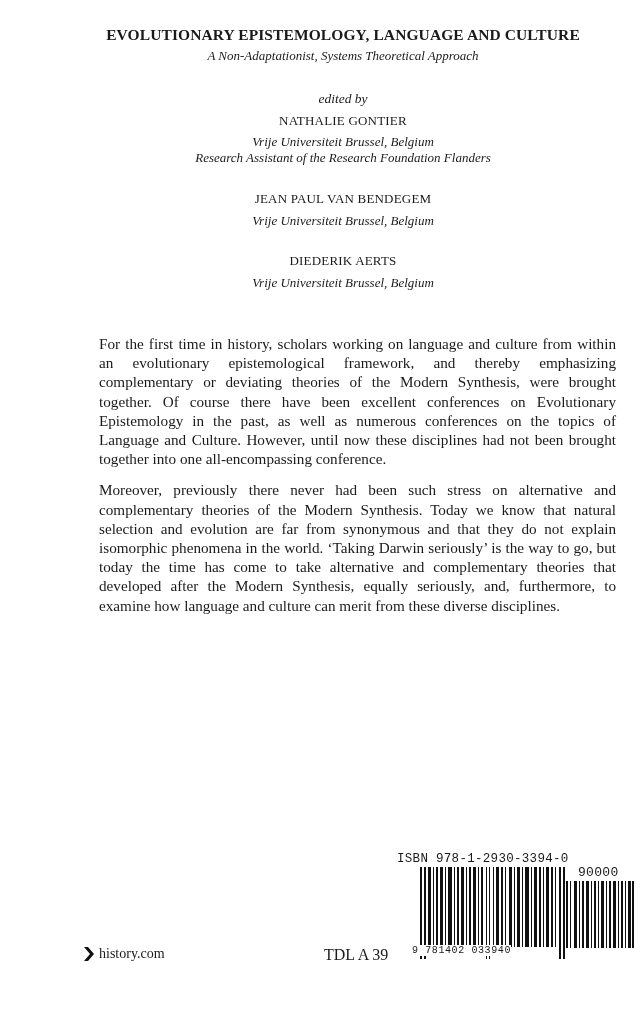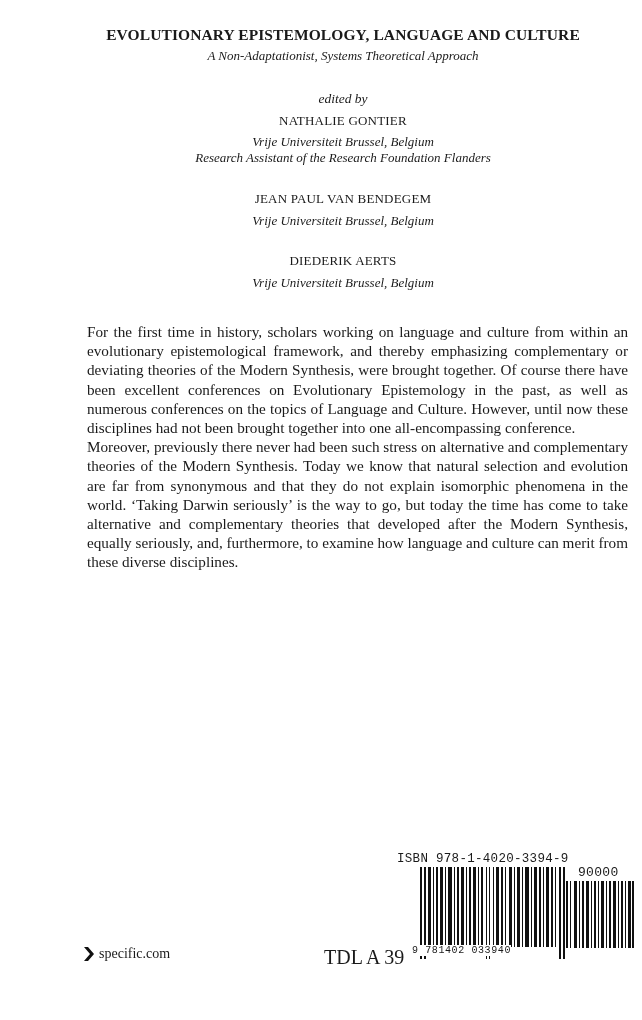--- a/index.html
+++ b/index.html
@@ -6,24 +6,24 @@
   body { width: 642px; height: 1020px; position: relative; overflow: hidden;
          font-family: "Liberation Serif", "DejaVu Serif", serif; color: #1a1a1a; }
   .center { position: absolute; left: 0; width: 642px; text-align: center; white-space: nowrap; }
   .title { top: 26px; font-size: 15.5px; font-weight: bold; letter-spacing: 0.1px; left: 22px; }
   .subtitle { top: 48px; font-size: 13px; font-style: italic; left: 22px; }
   .edited { top: 91px; font-size: 13.5px; font-style: italic; left: 22px; }
   .ed-name { font-size: 13px; letter-spacing: 0.2px; left: 22px; }
   .ed-aff { font-size: 13px; font-style: italic; left: 22px; }
   .body-text { position: absolute; left: 87px; top: 322px; width: 541px;
                font-size: 15.2px; line-height: 19.2px; text-align: justify; }
-  .body-text p { margin: 0; }
+  .body-text p { margin: 12px; }
   .footer-link { position: absolute; left: 84px; top: 946px; font-size: 14px; display: flex; align-items: center; }
   .chev { width: 10px; height: 14px; margin-right: 5px; }
-  .code { position: absolute; left: 324px; top: 946px; font-size: 20px; }
+  .code { position: absolute; left: 324px; top: 946px; font-size: 16px; }
   .isbn-label { position: absolute; left: 397px; top: 852px; font-family: "Liberation Mono", "DejaVu Sans Mono", monospace; font-size: 12.5px; letter-spacing: 0.3px; }
   .price-label { position: absolute; left: 578px; top: 865px; font-family: "Liberation Mono", "DejaVu Sans Mono", monospace; font-size: 13px; letter-spacing: 0.3px; }
   .isbn-digits { position: absolute; left: 412px; top: 945px; font-family: "Liberation Mono", "DejaVu Sans Mono", monospace; font-size: 10px; letter-spacing: 0.6px; background: #fff; }
   svg.barcode { position: absolute; }
 </style>
 </head>
 <body>
 
 <div>
   <div class="center title">EVOLUTIONARY EPISTEMOLOGY, LANGUAGE AND CULTURE</div>
@@ -38,21 +38,21 @@
   <div class="center ed-aff" style="top:213px">Vrije Universiteit Brussel, Belgium</div>
 
   <div class="center ed-name" style="top:253px">DIEDERIK AERTS</div>
   <div class="center ed-aff" style="top:275px">Vrije Universiteit Brussel, Belgium</div>
 
   <div class="body-text">
     <p>For the first time in history, scholars working on language and culture from within an evolutionary epistemological framework, and thereby emphasizing complementary or deviating theories of the Modern Synthesis, were brought together. Of course there have been excellent conferences on Evolutionary Epistemology in the past, as well as numerous conferences on the topics of Language and Culture. However, until now these disciplines had not been brought together into one all-encompassing conference.</p>
     <p>Moreover, previously there never had been such stress on alternative and complementary theories of the Modern Synthesis. Today we know that natural selection and evolution are far from synonymous and that they do not explain isomorphic phenomena in the world. ‘Taking Darwin seriously’ is the way to go, but today the time has come to take alternative and complementary theories that developed after the Modern Synthesis, equally seriously, and, furthermore, to examine how language and culture can merit from these diverse disciplines.</p>
   </div>
 
-  <div class="isbn-label">ISBN 978-1-4020-3394-9</div>
+  <div class="isbn-label">ISBN 978-1-2930-3394-0</div>
   <div class="price-label">90000</div>
 
   <svg class="barcode" style="left:420px;top:867px" width="145" height="92" viewBox="0 0 145 92">
     <g fill="#111">
       <rect x="0" y="0" width="2" height="92"></rect>
         <rect x="4" y="0" width="2" height="92"></rect>
       <rect x="8" y="0" width="3" height="80"></rect>
         <rect x="13" y="0" width="1" height="80"></rect>
       <rect x="16" y="0" width="2" height="80"></rect>
         <rect x="20" y="0" width="3" height="80"></rect>
@@ -111,17 +111,17 @@
         <rect x="66" y="0" width="2" height="67"></rect>
     </g>
   </svg>
 
   <div class="isbn-digits">9 781402 033940</div>
 
   <div class="footer-link">
     <svg class="chev" viewBox="0 0 10 14">
       <polygon points="0,0 4,0 10,7 4,14 0,14 6,7" fill="#111"></polygon>
     </svg>
-    <span>specific.com</span>
+    <span>history.com</span>
   </div>
 
   <div class="code">TDL A 39</div>
 </div>
 
 </body></html>

